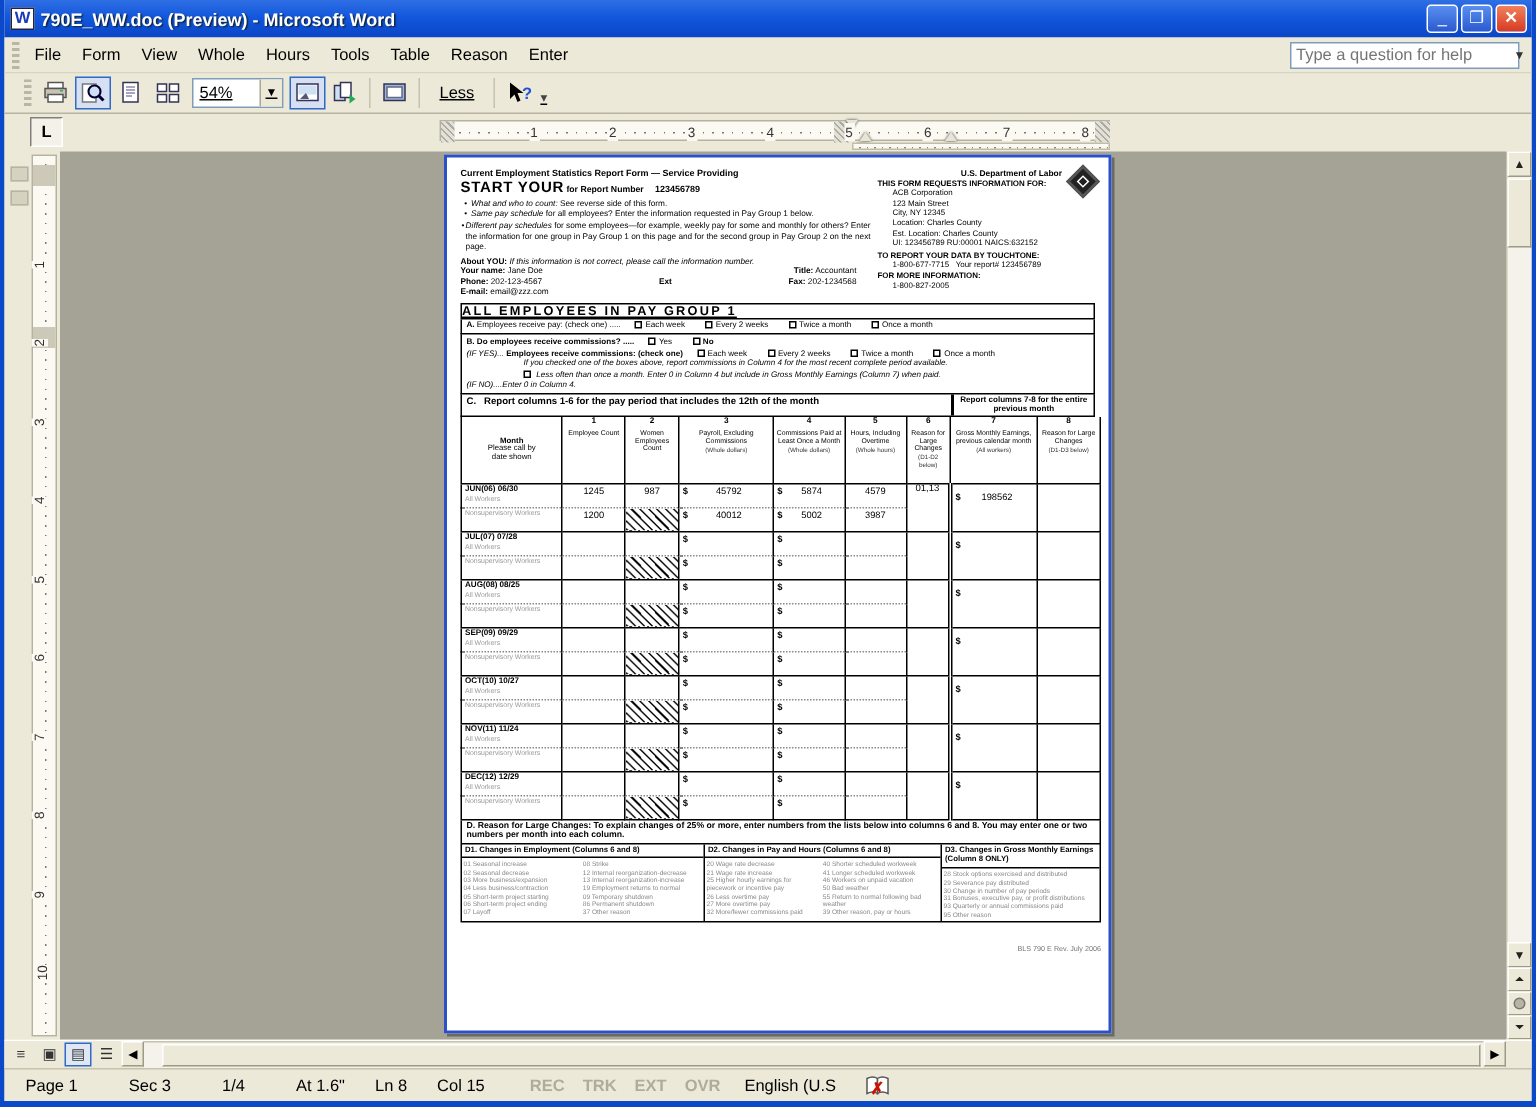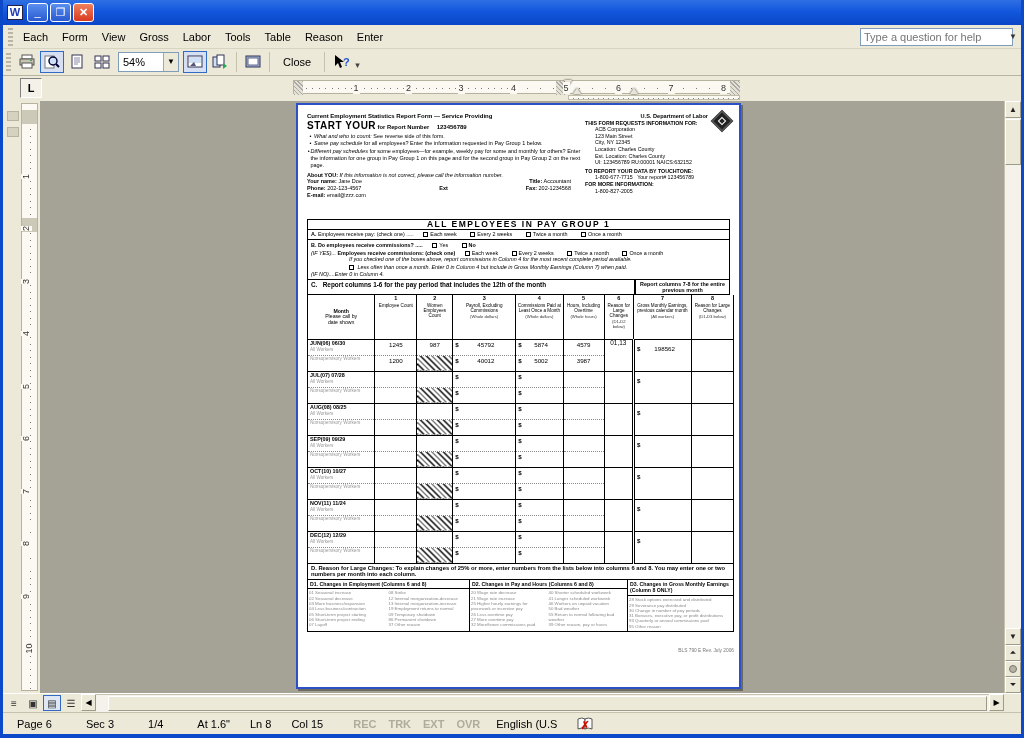--- a/index.html
+++ b/index.html
@@ -27,21 +27,21 @@
   .menu-item { padding:3px 7px; color:#000; }
   .menubar-spacer { flex:1; }
   .question-box { width:153px; height:18px; margin-right:8px; border:1px solid #7f9db9; background:#fff;
     display:flex; align-items:center; }
   .question-box input { border:none; outline:none; flex:1; font-size:11px; color:#808080; padding:0 3px;
     font-family:"Liberation Sans",sans-serif; background:transparent; }
   .qb-arrow { width:13px; height:16px; font-size:8px; line-height:16px; text-align:center; color:#333; }
 
   
   .toolbar { height:27px; flex:0 0 27px; display:flex; align-items:center; background:#ece9d8;
-    border-bottom:1px solid #b8b4a2; padding-left:0; gap:1px; }
+    border-bottom:1px solid #b8b4a2; padding-left:10px; gap:1px;text-decoration:underline; }
   .tb-btn { height:22px; min-width:24px; display:flex; align-items:center; justify-content:center;
     border:1px solid transparent; padding:0 2px; }
   .tb-btn.pressed { border:1px solid #316ac5; background:#d6e0f2; }
   .tb-sep { width:1px; height:20px; background:#c6c2ae; margin:0 3px; }
   .zoom-combo { display:flex; align-items:center; height:20px; border:1px solid #7f9db9; background:#fff; margin:0 3px; }
   .zoom-combo .zval { width:44px; padding:0 4px; font-size:11px; }
   .zoom-combo .zarrow { width:15px; height:18px; background:#ece9d8; border-left:1px solid #aca899;
     font-size:8px; text-align:center; line-height:18px; }
   .close-btn { padding:1px 8px; height:22px; display:flex; align-items:center; border:1px solid transparent; }
   .tb-more { font-size:9px; color:#444; padding:6px 3px 0 1px; }
@@ -131,22 +131,22 @@
   .lbl { font-weight:bold; }
   .two-col { display:flex; justify-content:space-between; padding-right:10px; }
   .dol-line { font-weight:bold; text-align:right; padding-right:22px; font-size:5.6px; }
   .dol-logo { position:absolute; right:0; top:0; width:16px; height:16px; background:#222;
     transform:rotate(45deg); border:2px solid #555; }
   .dol-logo:after { content:""; position:absolute; inset:3px; border:1px solid #fff; }
   .req-caps { font-weight:bold; }
   .dh-right .ind { padding-left:10px; }
   .dh-right .caps-block { margin-top:2px; }
 
-  .banner { border:1px solid #000; text-align:center; font-weight:bold; font-size:8.5px;
-    letter-spacing:1.5px; padding:1px 0; margin-top:20px; }
+  .banner { border:1px solid #000; font-weight:bold; font-size:8.5px;
+    letter-spacing:1.5px; padding:1px 0; margin-top:3px;text-decoration:underline; }
   .secbox { border:1px solid #000; border-top:none; padding:1.5px 3px; font-size:5.4px; }
   .chk { display:inline-block; width:5px; height:5px; border:1px solid #000; vertical-align:-1px; margin:0 2px 0 8px; }
   .opt { margin-right:4px; }
   .b-note { font-style:italic; padding-left:38px; }
   .b-line { margin-top:1px; }
   .ifno { font-style:italic; }
 
   .sec-c { display:flex; border:1px solid #000; border-top:none; }
   .sec-c-left { flex:1; font-weight:bold; font-size:6.4px; padding:2px 3px; }
   .sec-c-right { width:95px; border-left:2px solid #000; font-weight:bold; font-size:5.4px;
@@ -190,34 +190,35 @@
 
   svg.icon { display:block; }
 </style>
 </head>
 <body>
 
 <div class="window">
 
   <div class="titlebar">
     <div class="app-icon">W</div>
+    <div class="title-text">790E_WW.doc (Preview) - Microsoft Word</div>
     <div class="win-btns">
       <div class="win-btn">_</div>
       <div class="win-btn">❐</div>
       <div class="win-btn close">✕</div>
     </div>
   </div>
 
   <div class="menubar">
     <div class="grip"></div>
-    <div class="menu-item">Each</div>
+    <div class="menu-item">File</div>
     <div class="menu-item">Form</div>
     <div class="menu-item">View</div>
-    <div class="menu-item">Gross</div>
-    <div class="menu-item">Labor</div>
+    <div class="menu-item">Whole</div>
+    <div class="menu-item">Hours</div>
     <div class="menu-item">Tools</div>
     <div class="menu-item">Table</div>
     <div class="menu-item">Reason</div>
     <div class="menu-item">Enter</div>
     <div class="menubar-spacer"></div>
     <div class="question-box">
       <input placeholder="Type a question for help" style="">
       <div class="qb-arrow">▼</div>
     </div>
   </div>
@@ -275,21 +276,21 @@
       </svg>
     </div>
     <div class="tb-sep"></div>
     <div class="tb-btn">
       <svg class="icon" width="16" height="16" viewBox="0 0 16 16">
         <rect x="1" y="2" width="14" height="11" fill="#9bb8d8" stroke="#335"></rect>
         <rect x="3" y="4" width="10" height="7" fill="#fff" stroke="#668"></rect>
       </svg>
     </div>
     <div class="tb-sep"></div>
-    <div class="close-btn">Close</div>
+    <div class="close-btn">Less</div>
     <div class="tb-sep"></div>
     <div class="tb-btn">
       <svg class="icon" width="18" height="16" viewBox="0 0 18 16">
         <path d="M3 1 L3 12 L6 9 L8 14 L10 13 L8 8 L12 8 Z" fill="#000"></path>
         <text x="11" y="12" font-size="11" font-weight="bold" fill="#2255cc">?</text>
       </svg>
     </div>
     <div class="tb-more">▾</div>
   </div>
 
@@ -966,21 +967,21 @@
     </div>
     <div class="h-left-arrow">◀</div>
     <div class="h-track">
       <div class="h-thumb"></div>
     </div>
     <div class="h-right-arrow">▶</div>
     <div class="corner"></div>
   </div>
 
   <div class="statusbar">
-    <div class="sb-item">Page 6</div>
+    <div class="sb-item">Page 1</div>
     <div class="sb-gap"></div>
     <div class="sb-item">Sec 3</div>
     <div class="sb-gap"></div>
     <div class="sb-item">1/4</div>
     <div class="sb-gap"></div>
     <div class="sb-item">At 1.6"</div>
     <div class="sb-item">Ln 8</div>
     <div class="sb-item">Col 15</div>
     <div class="sb-gap"></div>
     <div class="sb-dim">REC</div>

